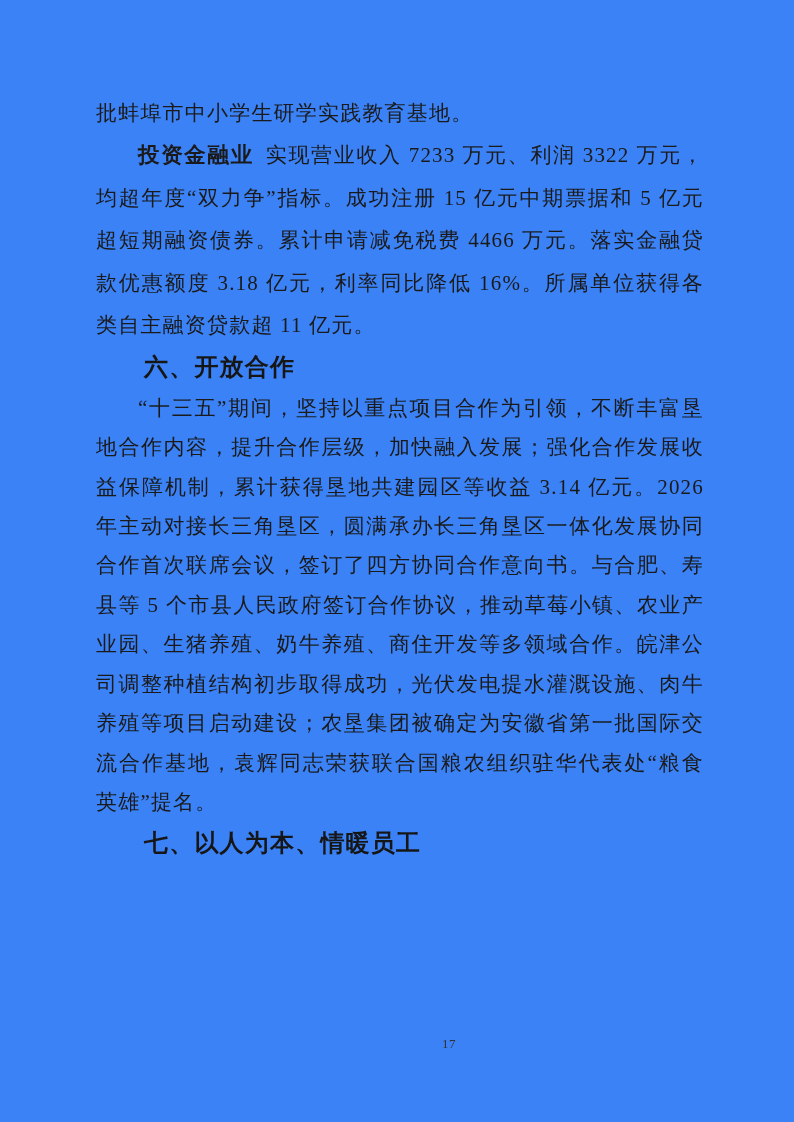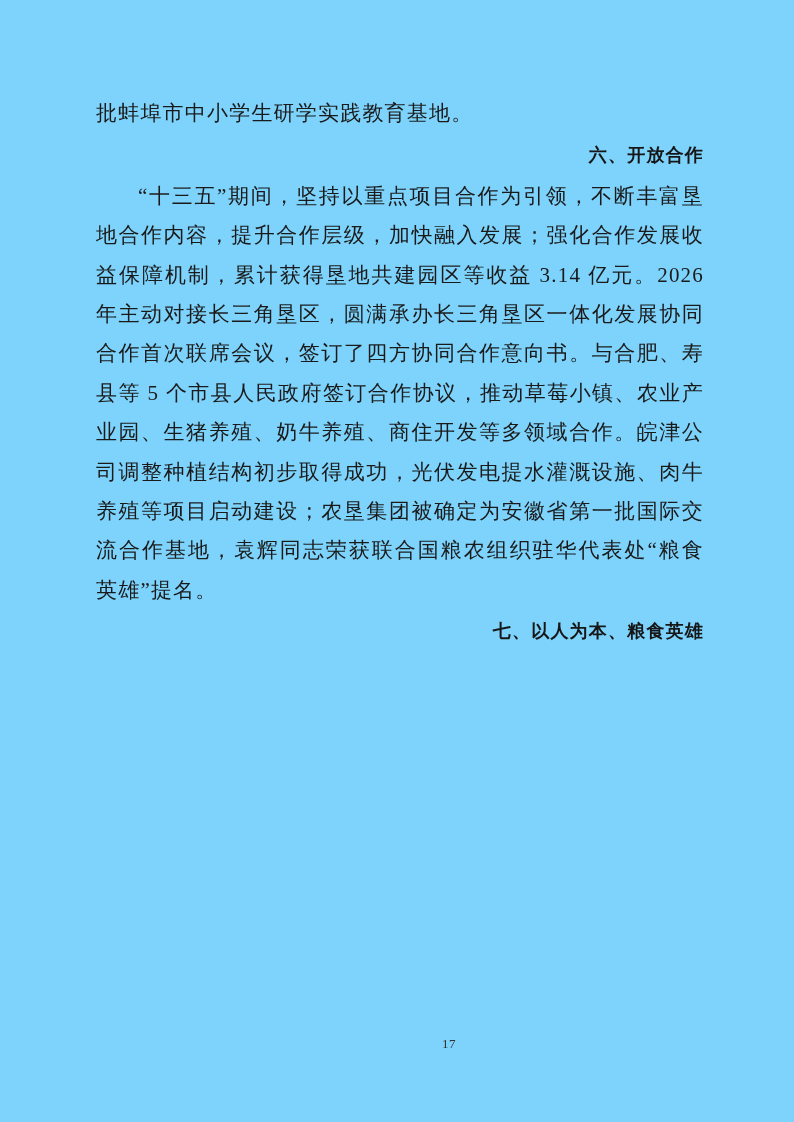--- a/index.html
+++ b/index.html
@@ -4,21 +4,21 @@
 <style>
   html, body {
     margin: 0;
     padding: 0;
     background: #ffffff;
   }
   .page {
     position: relative;
     width: 794px;
     height: 1122px;
-    background: #7dd3fc;
+    background: #3b82f6;
     color: #1a1a1a;
     font-family: "Liberation Serif", "DejaVu Serif", serif;
     overflow: hidden;
   }
   .body-text {
     position: absolute;
     left: 96px;
     top: 92px;
     width: 608px;
   }
@@ -35,26 +35,25 @@
   }
   .lead {
     font-weight: 700;
     margin-right: 0.55em;
     font-size: 21.5px;
   }
   .sec-heading {
     margin: 0;
     font-family: "Liberation Sans", "DejaVu Sans", sans-serif;
     font-weight: 700;
-    font-size: 18px;
+    font-size: 24px;
     line-height: 42.4px;
     letter-spacing: 1.2px;
     text-indent: 2em;
     color: #161616;
-    text-align: right;
   }
   .tight {
     line-height: 39.4px !important;
   }
   .page-number {
     position: absolute;
     top: 1036px;
     left: 12px;
     width: 100%;
     text-align: center;
@@ -66,24 +65,25 @@
   }
 </style>
 </head>
 <body>
 
 <div class="page">
   <div class="body-text">
 
     <p>批蚌埠市中小学生研学实践教育基地。</p>
 
+    <p class="indent"><span class="lead">投资金融业</span><span>实现营业收入 7233 万元、利润 3322 万元，均超年度“双力争”指标。成功注册 15 亿元中期票据和 5 亿元超短期融资债券。累计申请减免税费 4466 万元。落实金融贷款优惠额度 3.18 亿元，利率同比降低 16%。所属单位获得各类自主融资贷款超 11 亿元。</span></p>
 
 
     <h3 class="sec-heading">六、开放合作</h3>
 
     <p class="indent tight">“十三五”期间，坚持以重点项目合作为引领，不断丰富垦地合作内容，提升合作层级，加快融入发展；强化合作发展收益保障机制，累计获得垦地共建园区等收益 3.14 亿元。2026 年主动对接长三角垦区，圆满承办长三角垦区一体化发展协同合作首次联席会议，签订了四方协同合作意向书。与合肥、寿县等 5 个市县人民政府签订合作协议，推动草莓小镇、农业产业园、生猪养殖、奶牛养殖、商住开发等多领域合作。皖津公司调整种植结构初步取得成功，光伏发电提水灌溉设施、肉牛养殖等项目启动建设；农垦集团被确定为安徽省第一批国际交流合作基地，袁辉同志荣获联合国粮农组织驻华代表处“粮食英雄”提名。</p>
 
-    <h3 class="sec-heading">七、以人为本、粮食英雄</h3>
+    <h3 class="sec-heading">七、以人为本、情暖员工</h3>
 
   </div>
 
   <div class="page-number">17</div>
 </div>
 
 </body></html>

